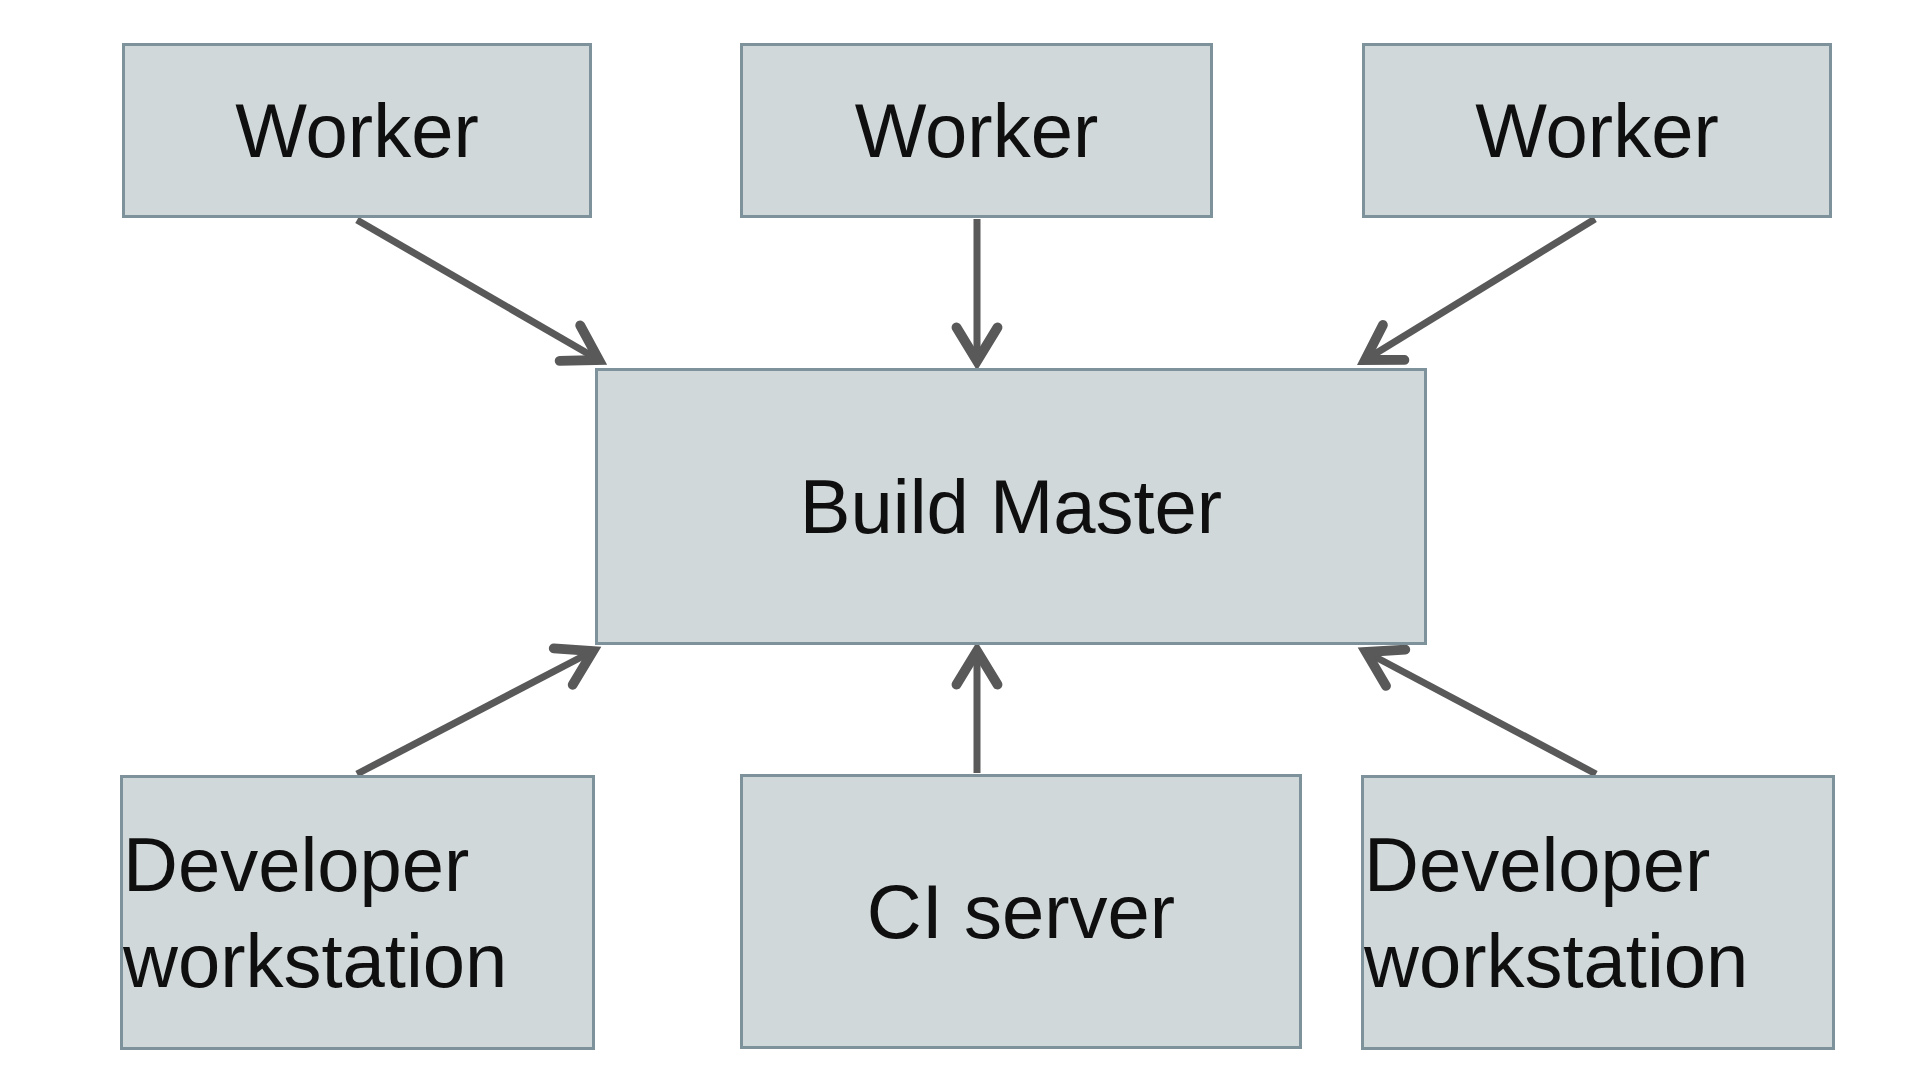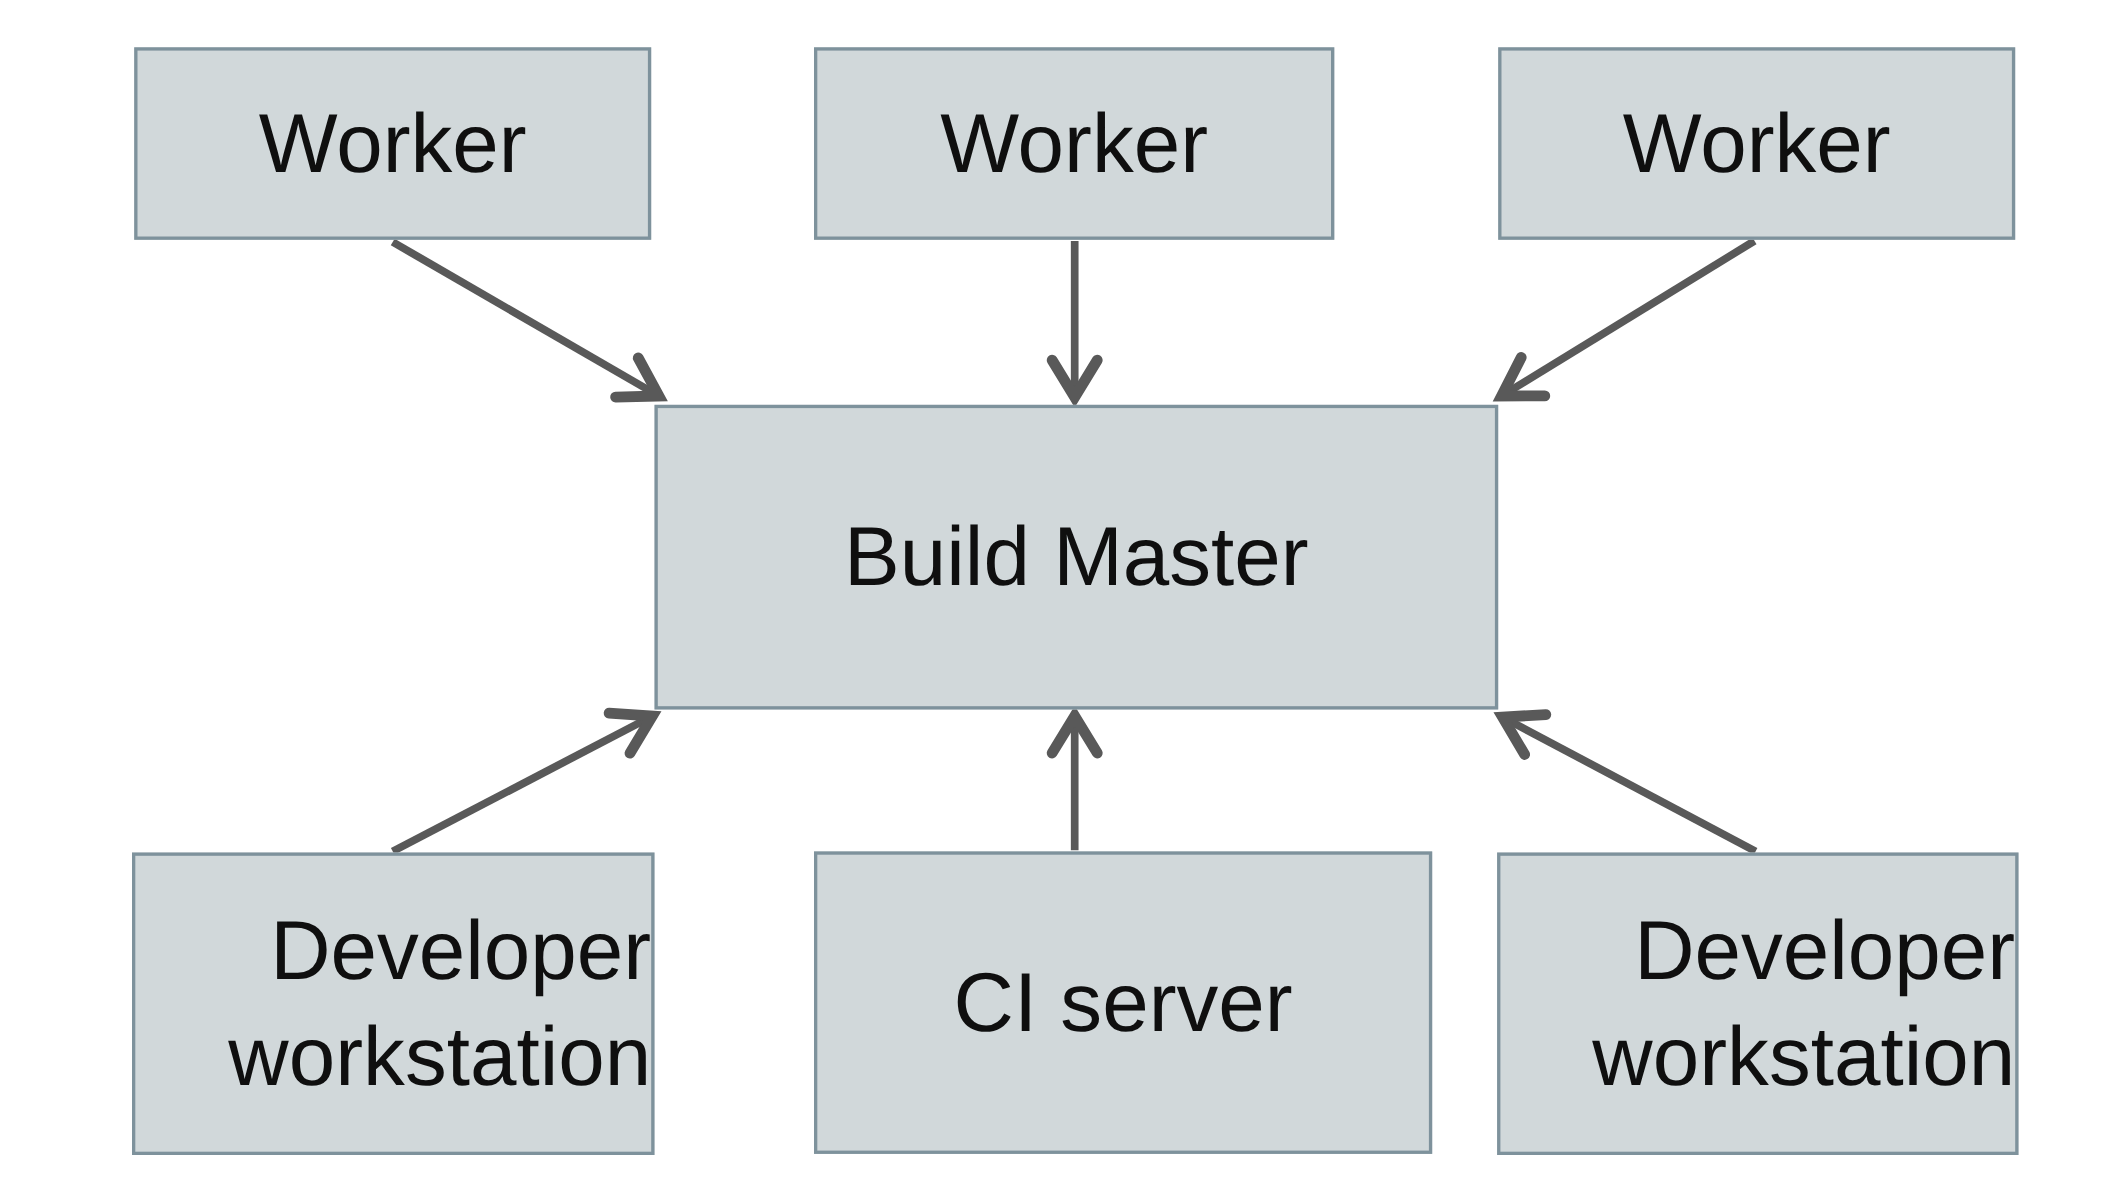--- a/index.html
+++ b/index.html
@@ -37,21 +37,21 @@
     stroke-linecap: round;
     stroke-linejoin: miter;
   }
   .node {
     position: absolute;
     background: var(--node-fill);
     border: 3px solid var(--node-border);
     display: flex;
     align-items: center;
     justify-content: center;
-    text-align: right;
+    text-align: left;
   }
   .node-label {
     font-size: 76px;
     line-height: 1.26;
     color: var(--text);
     letter-spacing: 0px;
     white-space: pre-line;
   }
 </style>
 </head>
@@ -78,21 +78,21 @@
   </div>
 
   <div class="node" style="left:740px; top:43px; width:473px; height:175px;">
     <span class="node-label">Worker</span>
   </div>
 
   <div class="node" style="left:1362px; top:43px; width:470px; height:175px;">
     <span class="node-label">Worker</span>
   </div>
 
-  <div class="node" style="left:595px; top:368px; width:767px; height:277px;">
+  <div class="node" style="left:595px; top:368px; width:832px; height:277px;">
     <span class="node-label">Build Master</span>
   </div>
 
   <div class="node" style="left:120px; top:775px; width:475px; height:275px;">
     <span class="node-label">Developer workstation</span>
   </div>
 
   <div class="node" style="left:740px; top:774px; width:562px; height:275px;">
     <span class="node-label">CI server</span>
   </div>

